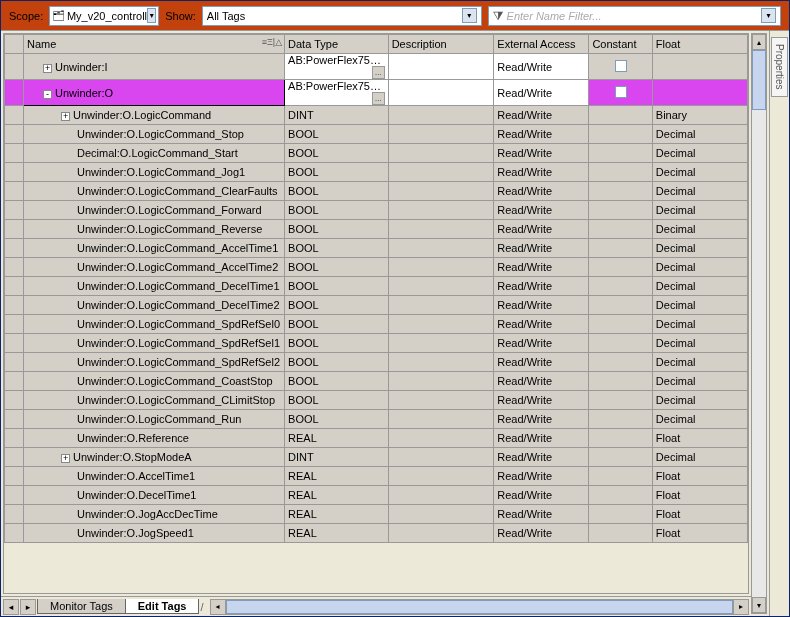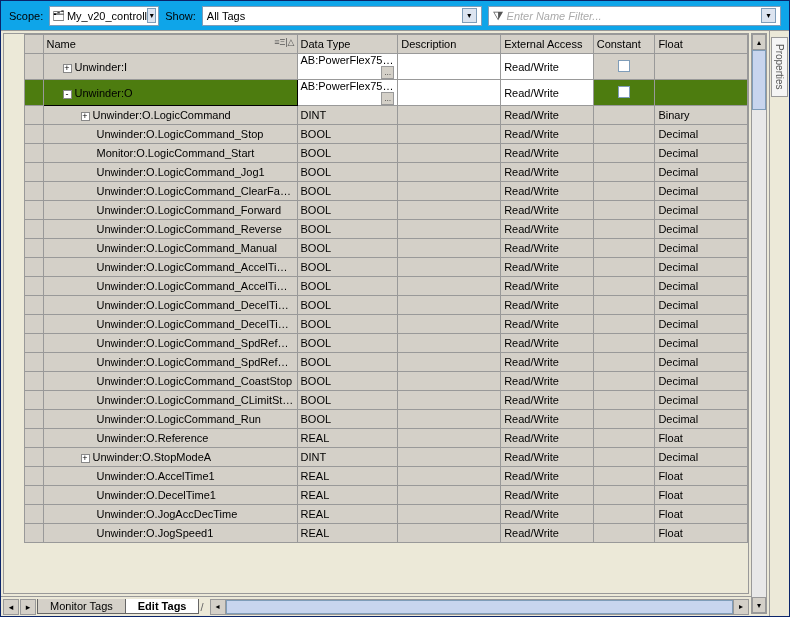--- a/index.html
+++ b/index.html
@@ -9,54 +9,54 @@
 
 .titlebar { height: 28px; background: linear-gradient(to bottom, #3b8de0 0%, #2a68c4 50%, #0a246a 100%); display: flex; align-items: center; padding: 0 4px; color: #fff; font-weight: bold; }
 .titlebar-icon { width: 16px; height: 16px; background: #f0e68c; border: 1px solid #888; margin-right: 5px; }
 .titlebar-title { flex: 1; }
 .titlebar-buttons { display: flex; gap: 2px; }
 .titlebar-btn { width: 21px; height: 21px; border: 1px solid #fff; border-radius: 3px; display: flex; align-items: center; justify-content: center; color: #fff; font-weight: bold; font-size: 12px; }
 .btn-min { background: linear-gradient(to bottom, #7ab0ee, #3a7de0); }
 .btn-max { background: linear-gradient(to bottom, #7ab0ee, #3a7de0); }
 .btn-close { background: linear-gradient(to bottom, #ee8888, #d04040); }
 
-.toolbar { height: 30px; background: #0ea5e9; display: flex; align-items: center; gap: 6px; padding: 4px 8px; border-bottom: 1px solid #999; }
+.toolbar { height: 30px; background: #c2410c; display: flex; align-items: center; gap: 6px; padding: 4px 8px; border-bottom: 1px solid #999; }
 .toolbar label { color: #000; }
 .scope-select { width: 110px; height: 20px; border: 1px solid #7f9db9; background: #fff; display: flex; align-items: center; padding: 0 2px; }
 .scope-select .dd { margin-left: auto; width: 15px; height: 15px; background: #dce4f0; border: 1px solid #7f9db9; display: flex; align-items: center; justify-content: center; font-size: 8px; }
 .show-select { flex: 0 0 280px; height: 20px; border: 1px solid #7f9db9; background: #fff; display: flex; align-items: center; padding: 0 4px; }
 .show-select .dd { margin-left: auto; width: 15px; height: 15px; background: #dce4f0; border: 1px solid #7f9db9; display: flex; align-items: center; justify-content: center; font-size: 8px; }
 .filter-box { flex: 1; height: 20px; border: 1px solid #7f9db9; background: #fff; display: flex; align-items: center; padding: 0 4px; }
 .filter-box .filter-text { color: #aaa; font-style: italic; flex: 1; }
 .filter-box .dd { width: 15px; height: 15px; background: #dce4f0; border: 1px solid #7f9db9; display: flex; align-items: center; justify-content: center; font-size: 8px; }
 .funnel { font-size: 12px; margin-right: 3px; color: #555; }
 
 .content { flex: 1; display: flex; overflow: hidden; }
 
 .grid-wrap { flex: 1; display: flex; flex-direction: column; position: relative; }
 
-.grid-scroll { flex: 1; overflow: hidden; border: 1px solid #999; margin: 2px; position: relative; padding-left: 20px; }
+.grid-scroll { flex: 1; overflow: hidden; border: 1px solid #999; margin: 2px; position: relative; }
 
 table { border-collapse: collapse; width: 100%; table-layout: fixed; }
 th, td { border: 1px solid #999; height: 19px; padding: 0 3px; text-align: left; white-space: nowrap; overflow: hidden; text-overflow: ellipsis; vertical-align: middle; }
 th { background: #d4d0c8; font-weight: normal; position: relative; }
 .rowhdr { width: 18px; background: #d4d0c8; }
 .col-name { width: 247px; }
 .col-dtype { width: 98px; }
 .col-desc { width: 100px; }
 .col-ext { width: 90px; }
 .col-const { width: 60px; text-align: center; }
 .col-style { width: 90px; }
 .hdr-icons { position: absolute; right: 2px; top: 2px; font-size: 9px; color: #555; }
 tbody td { background: #d4d0c8; }
 tbody td.white { background: #fff; }
 .expander { display: inline-block; width: 9px; height: 9px; border: 1px solid #888; text-align: center; line-height: 7px; font-size: 9px; margin-right: 3px; background: #fff; cursor: pointer; }
 .dtype-dd { float: right; width: 13px; height: 13px; background: #d4d0c8; border: 1px solid #999; font-size: 7px; display: flex; align-items: center; justify-content: center; }
 .checkbox { display: inline-block; width: 12px; height: 12px; border: 1px solid #7f9db9; background: #fff; }
-.selrow td { background: #4d7c0f; }
+.selrow td { background: #d946ef; }
 .selrow .col-name-cell { border: 1px solid #000; }
 .indent1 { padding-left: 16px; }
 .indent2 { padding-left: 34px; margin-top: 16px; }
 .indent3 { padding-left: 50px; margin-top: 43px; }
 
 .vscroll { width: 16px; background: #e8e8e8; border: 1px solid #999; display: flex; flex-direction: column; margin: 2px 2px 2px 0; }
 .vscroll .arrow { height: 16px; background: #d4d0c8; border: 1px solid #999; display: flex; align-items: center; justify-content: center; font-size: 8px; }
 .vscroll .thumb { height: 60px; background: #c8d5ee; border: 1px solid #7f9db9; margin-top: 0; }
 .vscroll .track { flex: 1; }
 
@@ -153,21 +153,21 @@
                 <td class="rowhdr"></td>
                 <td class="col-name-cell"><span class="indent3"><span>Unwinder:O.LogicCommand_Stop</span></span></td>
                 <td><span>BOOL</span></td>
                 <td></td>
                 <td>Read/Write</td>
                 <td style="text-align: center;"></td>
                 <td>Decimal</td>
               </tr>
               <tr>
                 <td class="rowhdr"></td>
-                <td class="col-name-cell"><span class="indent3"><span>Monitor:O.LogicCommand_Start</span></span></td>
+                <td class="col-name-cell"><span class="indent3"><span>Decimal:O.LogicCommand_Start</span></span></td>
                 <td><span>BOOL</span></td>
                 <td></td>
                 <td>Read/Write</td>
                 <td style="text-align: center;"></td>
                 <td>Decimal</td>
               </tr>
               <tr>
                 <td class="rowhdr"></td>
                 <td class="col-name-cell"><span class="indent3"><span>Unwinder:O.LogicCommand_Jog1</span></span></td>
                 <td><span>BOOL</span></td>
@@ -198,29 +198,20 @@
                 <td class="rowhdr"></td>
                 <td class="col-name-cell"><span class="indent3"><span>Unwinder:O.LogicCommand_Reverse</span></span></td>
                 <td><span>BOOL</span></td>
                 <td></td>
                 <td>Read/Write</td>
                 <td style="text-align: center;"></td>
                 <td>Decimal</td>
               </tr>
               <tr>
                 <td class="rowhdr"></td>
-                <td class="col-name-cell"><span class="indent3"><span>Unwinder:O.LogicCommand_Manual</span></span></td>
-                <td><span>BOOL</span></td>
-                <td></td>
-                <td>Read/Write</td>
-                <td style="text-align: center;"></td>
-                <td>Decimal</td>
-              </tr>
-              <tr>
-                <td class="rowhdr"></td>
                 <td class="col-name-cell"><span class="indent3"><span>Unwinder:O.LogicCommand_AccelTime1</span></span></td>
                 <td><span>BOOL</span></td>
                 <td></td>
                 <td>Read/Write</td>
                 <td style="text-align: center;"></td>
                 <td>Decimal</td>
               </tr>
               <tr>
                 <td class="rowhdr"></td>
                 <td class="col-name-cell"><span class="indent3"><span>Unwinder:O.LogicCommand_AccelTime2</span></span></td>
@@ -235,20 +226,29 @@
                 <td class="col-name-cell"><span class="indent3"><span>Unwinder:O.LogicCommand_DecelTime1</span></span></td>
                 <td><span>BOOL</span></td>
                 <td></td>
                 <td>Read/Write</td>
                 <td style="text-align: center;"></td>
                 <td>Decimal</td>
               </tr>
               <tr>
                 <td class="rowhdr"></td>
                 <td class="col-name-cell"><span class="indent3"><span>Unwinder:O.LogicCommand_DecelTime2</span></span></td>
+                <td><span>BOOL</span></td>
+                <td></td>
+                <td>Read/Write</td>
+                <td style="text-align: center;"></td>
+                <td>Decimal</td>
+              </tr>
+              <tr>
+                <td class="rowhdr"></td>
+                <td class="col-name-cell"><span class="indent3"><span>Unwinder:O.LogicCommand_SpdRefSel0</span></span></td>
                 <td><span>BOOL</span></td>
                 <td></td>
                 <td>Read/Write</td>
                 <td style="text-align: center;"></td>
                 <td>Decimal</td>
               </tr>
               <tr>
                 <td class="rowhdr"></td>
                 <td class="col-name-cell"><span class="indent3"><span>Unwinder:O.LogicCommand_SpdRefSel1</span></span></td>
                 <td><span>BOOL</span></td>

